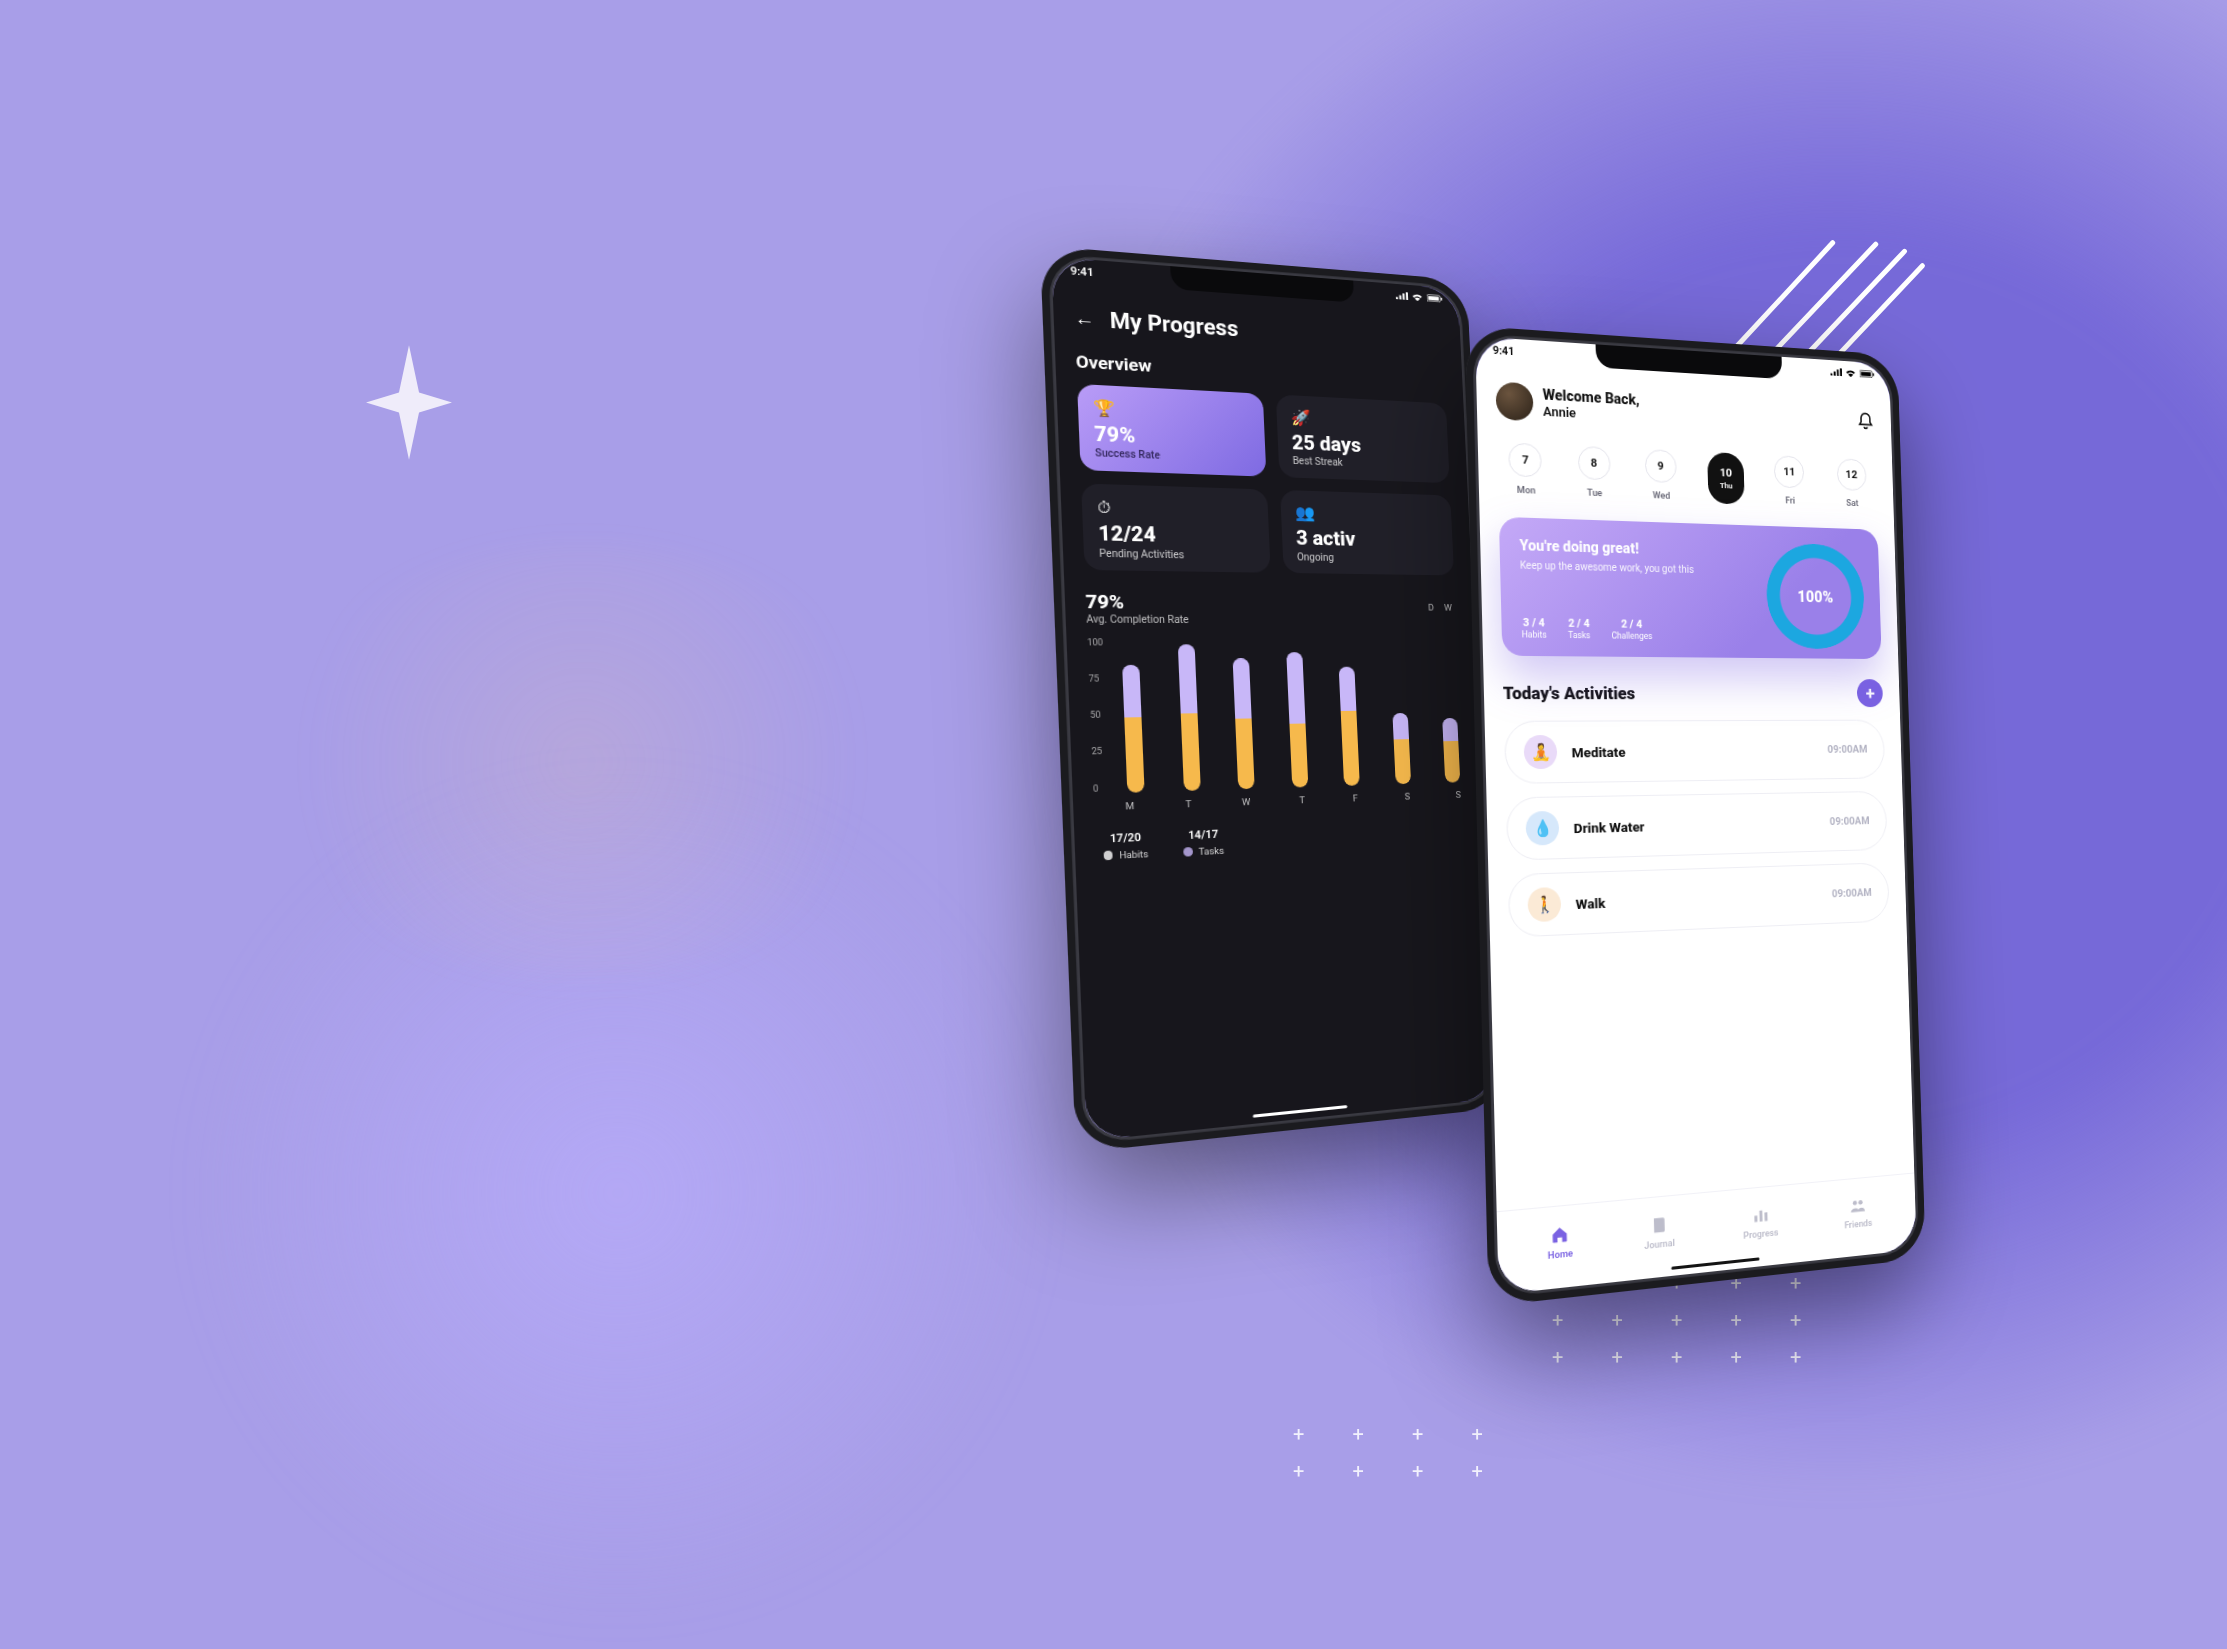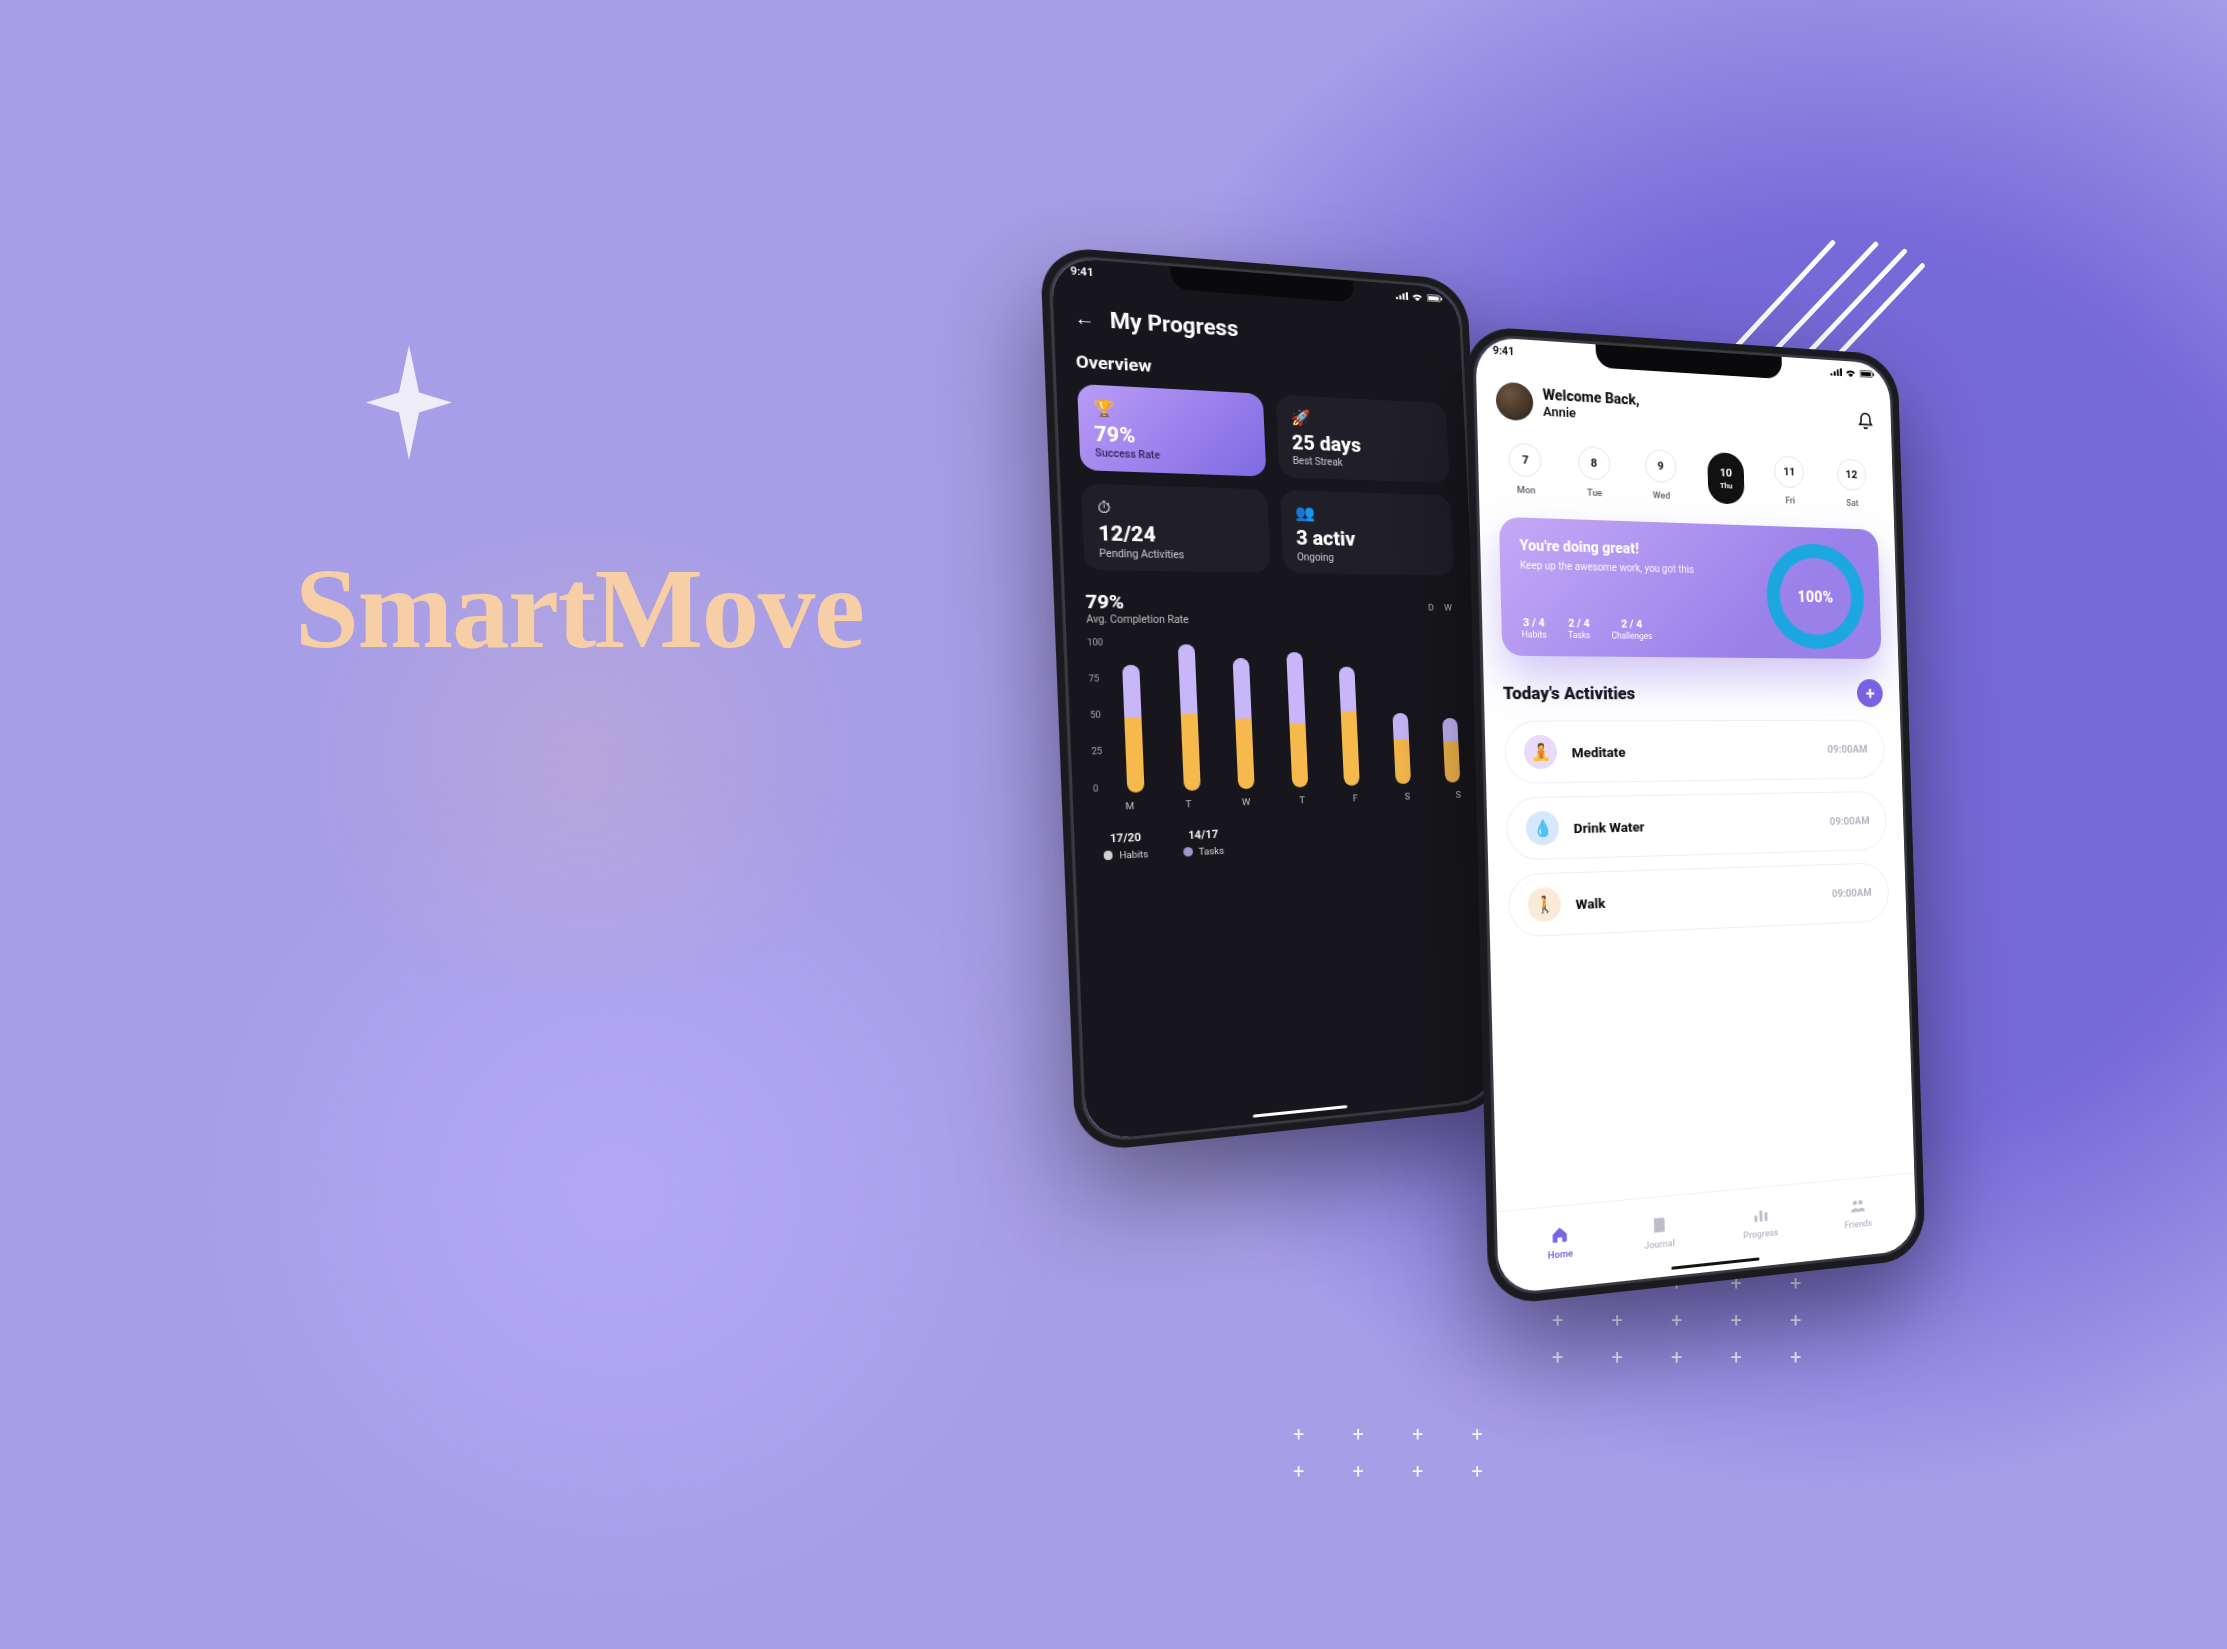--- a/index.html
+++ b/index.html
@@ -166,21 +166,20 @@
     <line x1="30" y1="200" x2="210" y2="10"></line>
       <line x1="70" y1="210" x2="250" y2="20"></line>
     <line x1="110" y1="215" x2="275" y2="40"></line>
       <line x1="0" y1="170" x2="150" y2="8"></line>
   </svg>
 </span>
 <div class="plus-grid tr">+ + + + +<br>+ + + + +<br>+ + + + +</div>
 <div class="plus-grid bl">+ + + +<br>+ + + +</div>
 
 <section class="hero">
-  <h1>SmartMove</h1>
 </section>
 
 <div class="stage">
 
   <div class="phone phone-a">
     <div class="screen">
       <div class="notch"></div>
       <div class="status">
         <span>9:41</span>
         <span class="right">

